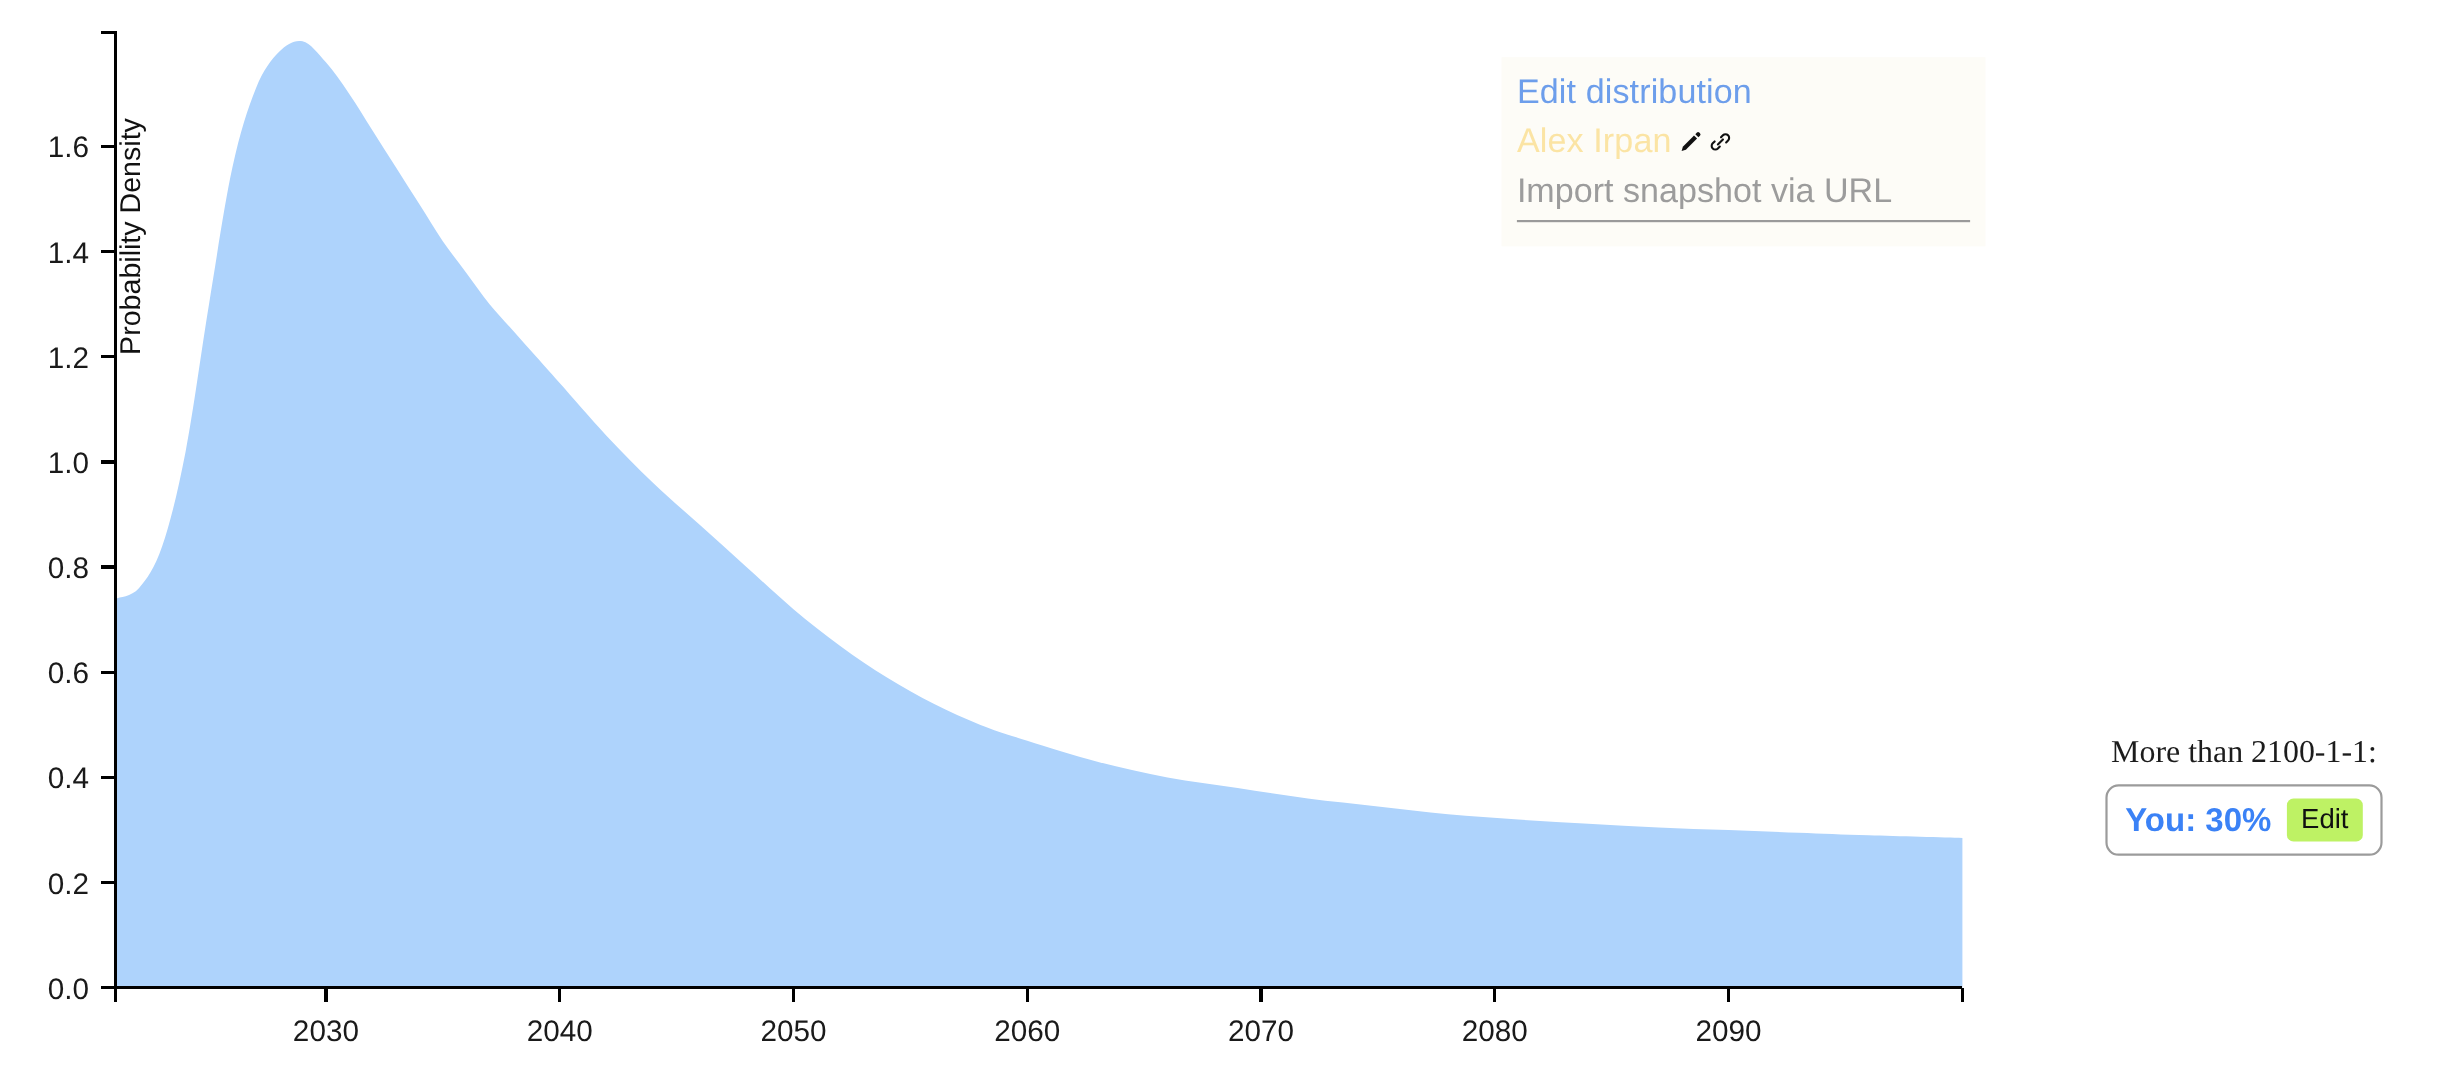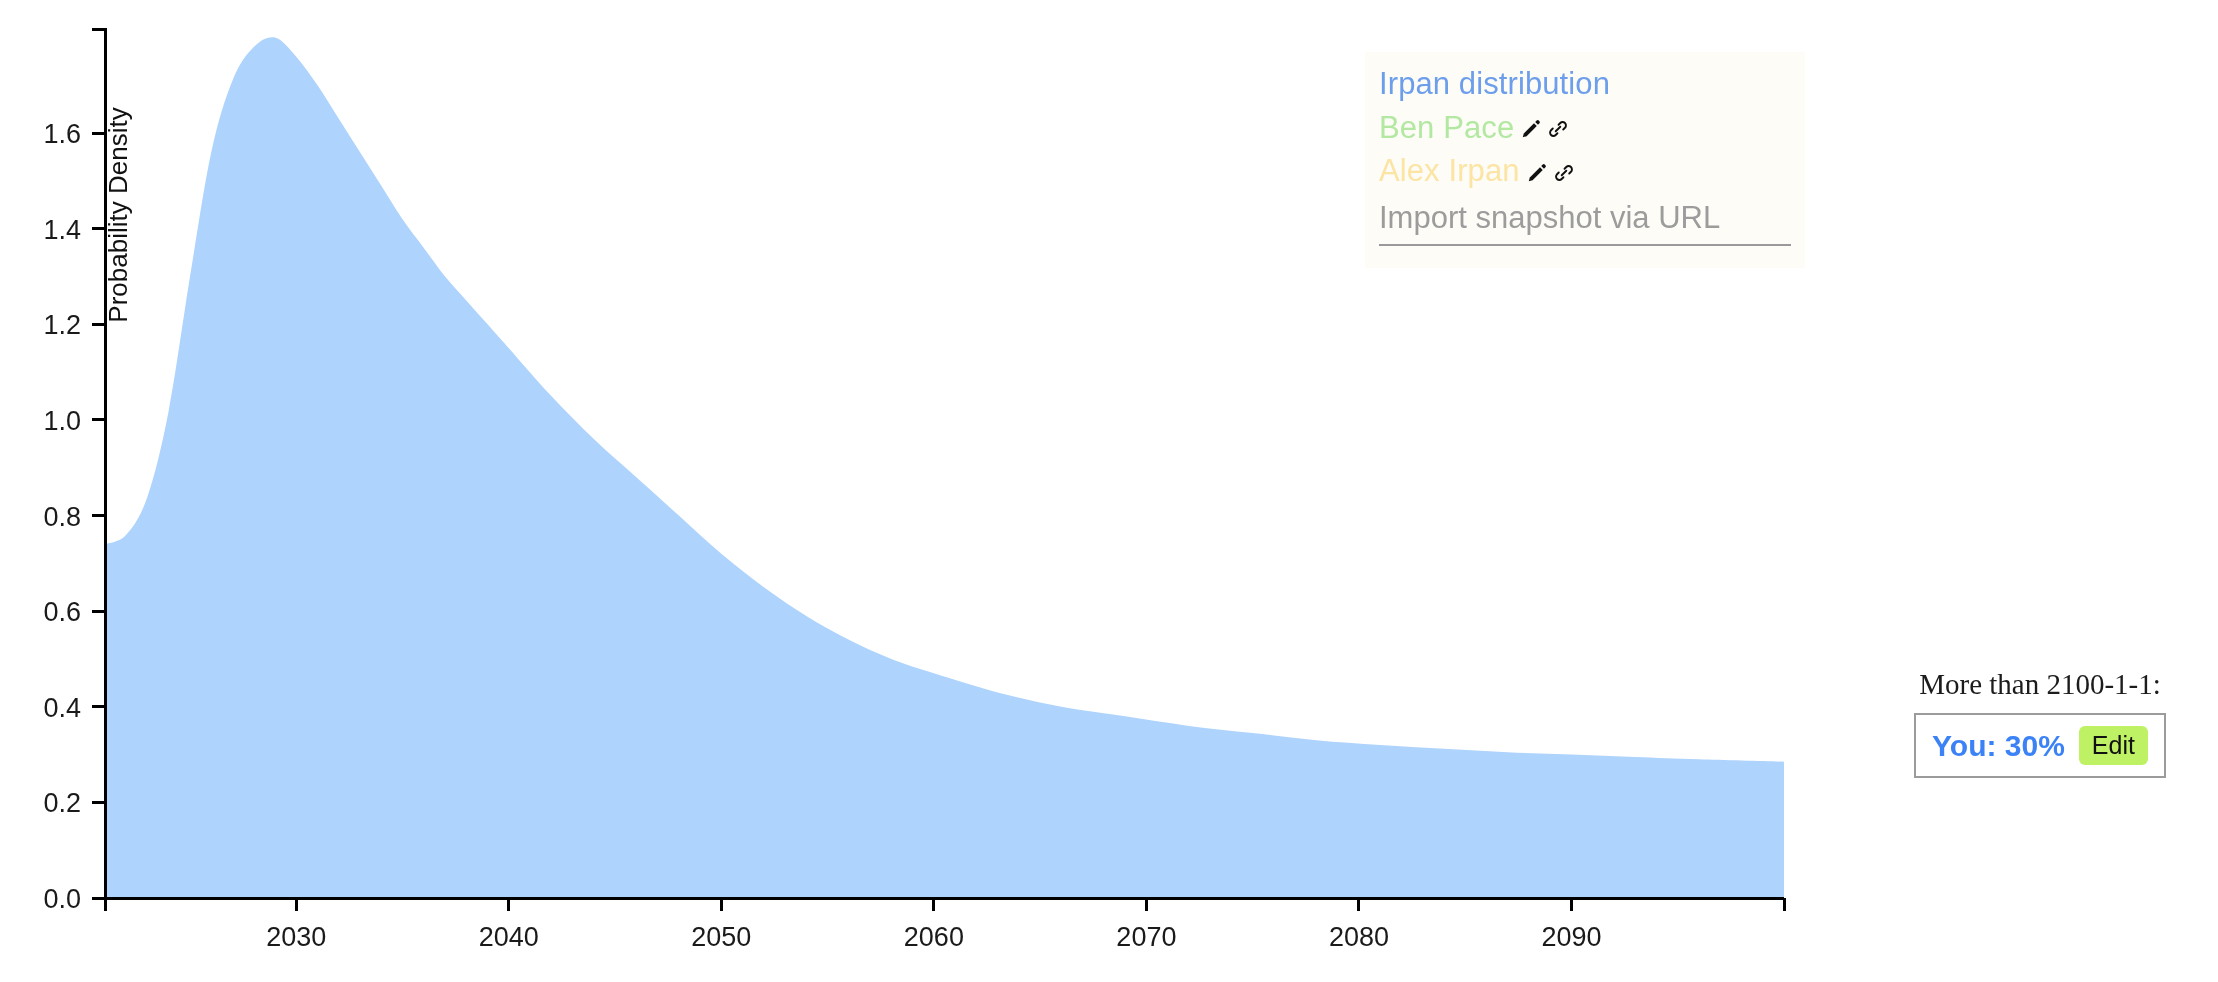--- a/index.html
+++ b/index.html
@@ -117,21 +117,21 @@
     color: #1c1c1c;
     margin-bottom: 12px;
     white-space: nowrap;
     font-family: Liberation Serif, serif;
   }
   #summary-box {
     display: inline-flex;
     align-items: center;
     gap: 14px;
     border: 2px solid #9b9b9b;
-    border-radius: 0;
+    border-radius: 12px;
     padding: 11px 16px;
     background: #ffffff;
   }
   #you-value {
     font-size: 30px;
     font-weight: bold;
     color: #3b82f6;
     white-space: nowrap;
   }
   #edit-button {
@@ -198,35 +198,23 @@
         <line class="tick-line" x1="1784" x2="1784" y1="898" y2="911"></line>
       </g>
 
     <text class="axis-title" transform="translate(127,215) rotate(-90)">Probability Density</text>
   </svg>
 </div>
 
 <div id="legend-panel" style="background: rgb(253, 252, 247);">
 
   <div class="legend-row">
-    <span class="legend-label" style="color: rgb(109, 158, 235);">Irpan distribution</span>
-  </div>
-
-  <div class="legend-row">
-    <span class="legend-label" style="color: rgb(178, 232, 161);">Ben Pace</span><span class="legend-icons"><span class="ic"><svg width="22" height="22" viewBox="0 0 24 24" aria-hidden="true">
-            <path d="M3 21l1.2-4.2L15.3 5.7l3 3L7.2 19.8 3 21z" fill="#111"></path>
-            <path d="M16.6 4.4l1.6-1.6a1.6 1.6 0 0 1 2.3 0l0.7 0.7a1.6 1.6 0 0 1 0 2.3l-1.6 1.6-3-3z" fill="#111"></path>
-          </svg></span><span class="ic"><svg width="22" height="22" viewBox="0 0 24 24" aria-hidden="true">
-            <g fill="none" stroke="#111" stroke-width="2.1" stroke-linecap="round">
-              <path d="M9.5 14.5l5-5"></path>
-              <path d="M12.6 7.4l1.9-1.9a3.6 3.6 0 0 1 5.1 5.1l-1.9 1.9"></path>
-              <path d="M11.4 16.6l-1.9 1.9a3.6 3.6 0 0 1-5.1-5.1l1.9-1.9"></path>
-            </g>
-          </svg></span></span>
-  </div>
+    <span class="legend-label" style="color: rgb(109, 158, 235);">Edit distribution</span>
+  </div>
+
 
   <div class="legend-row">
     <span class="legend-label" style="color: rgb(251, 228, 164); margin-top: 30px;">Alex Irpan</span><span class="legend-icons"><span class="ic"><svg width="22" height="22" viewBox="0 0 24 24" aria-hidden="true">
             <path d="M3 21l1.2-4.2L15.3 5.7l3 3L7.2 19.8 3 21z" fill="#111"></path>
             <path d="M16.6 4.4l1.6-1.6a1.6 1.6 0 0 1 2.3 0l0.7 0.7a1.6 1.6 0 0 1 0 2.3l-1.6 1.6-3-3z" fill="#111"></path>
           </svg></span><span class="ic"><svg width="22" height="22" viewBox="0 0 24 24" aria-hidden="true">
             <g fill="none" stroke="#111" stroke-width="2.1" stroke-linecap="round">
               <path d="M9.5 14.5l5-5"></path>
               <path d="M12.6 7.4l1.9-1.9a3.6 3.6 0 0 1 5.1 5.1l-1.9 1.9"></path>
               <path d="M11.4 16.6l-1.9 1.9a3.6 3.6 0 0 1-5.1-5.1l1.9-1.9"></path>

